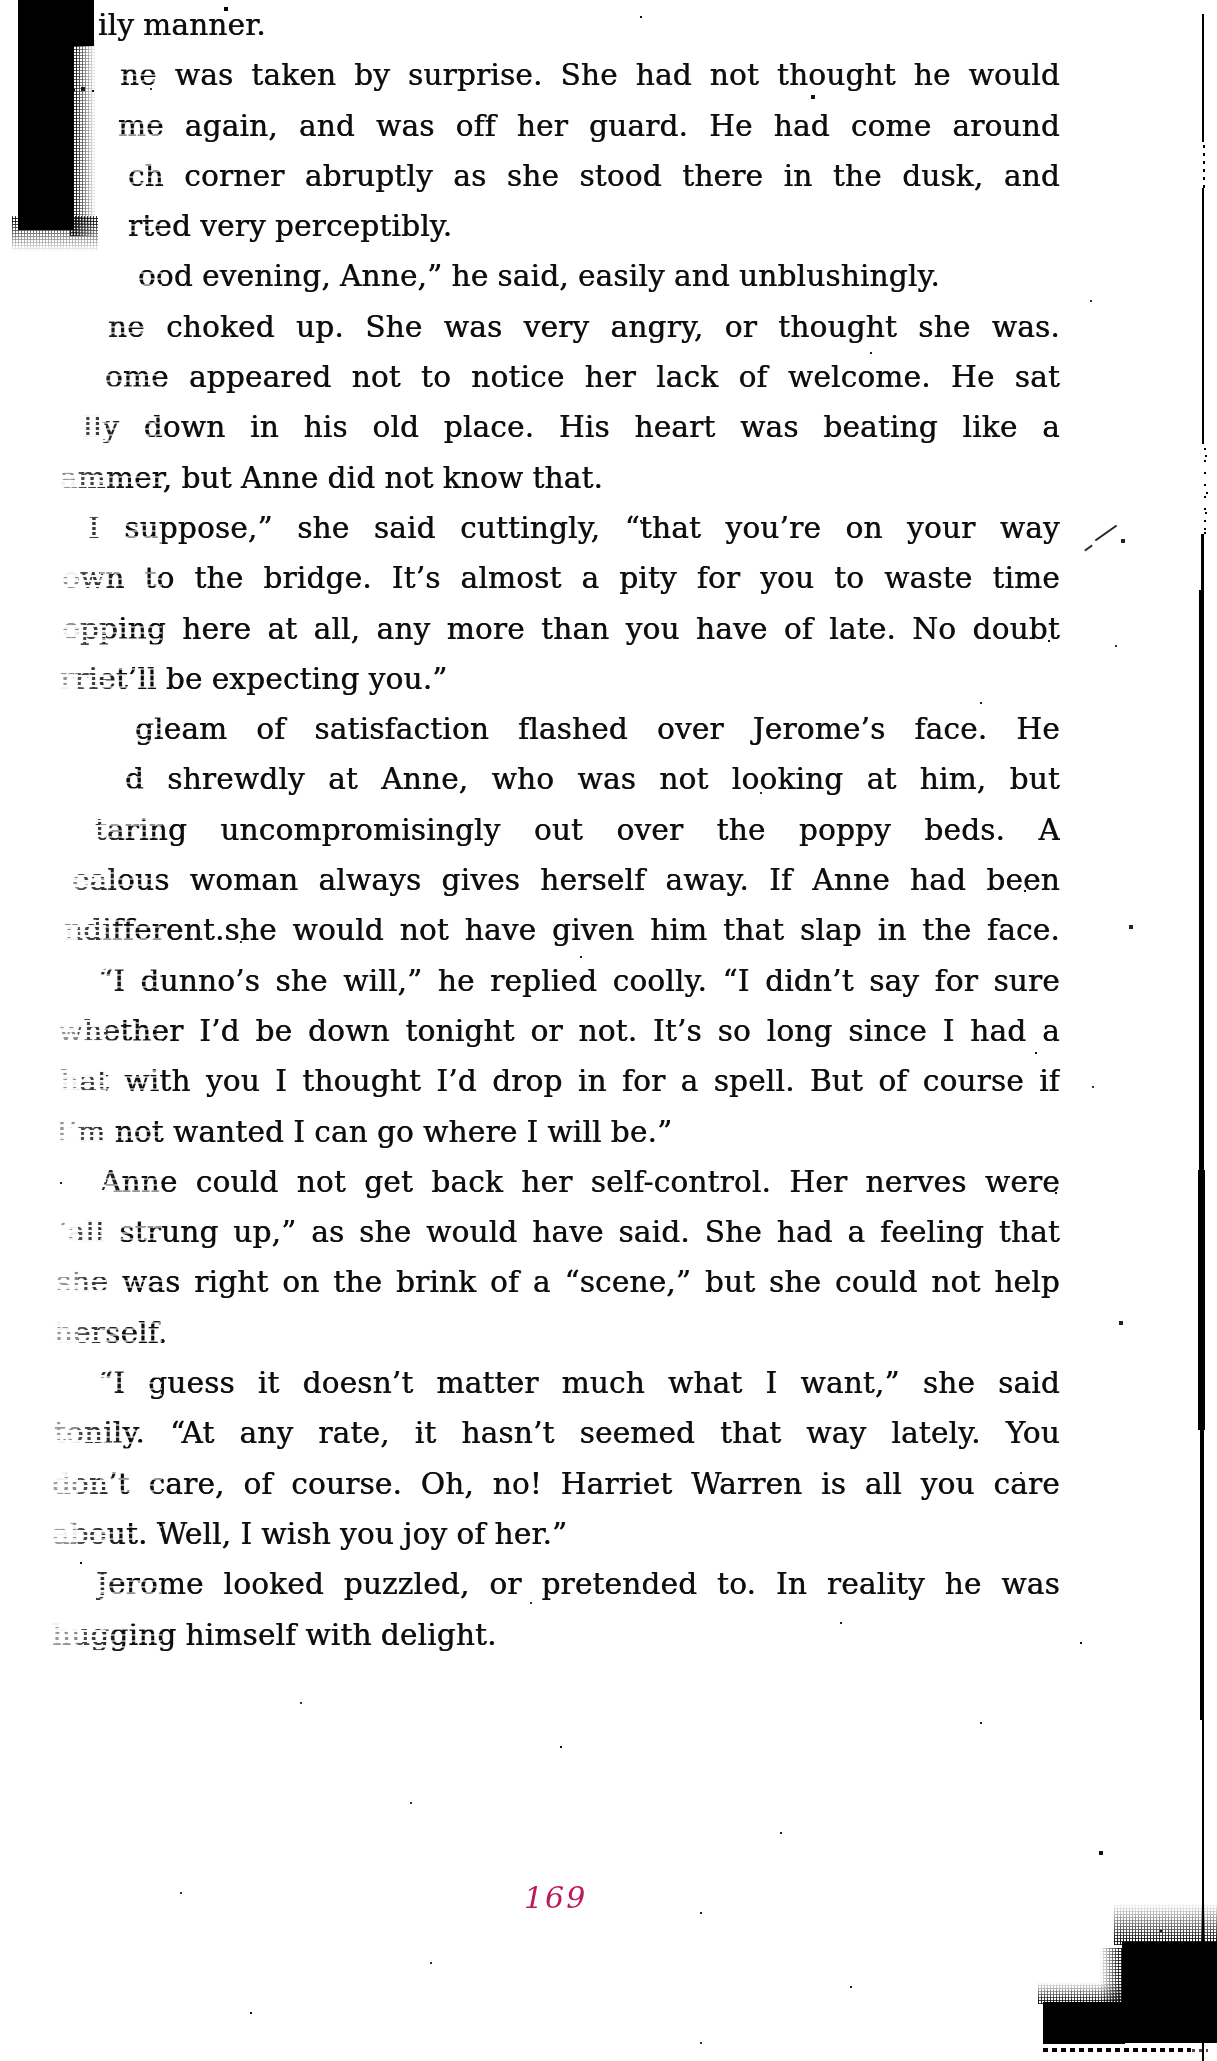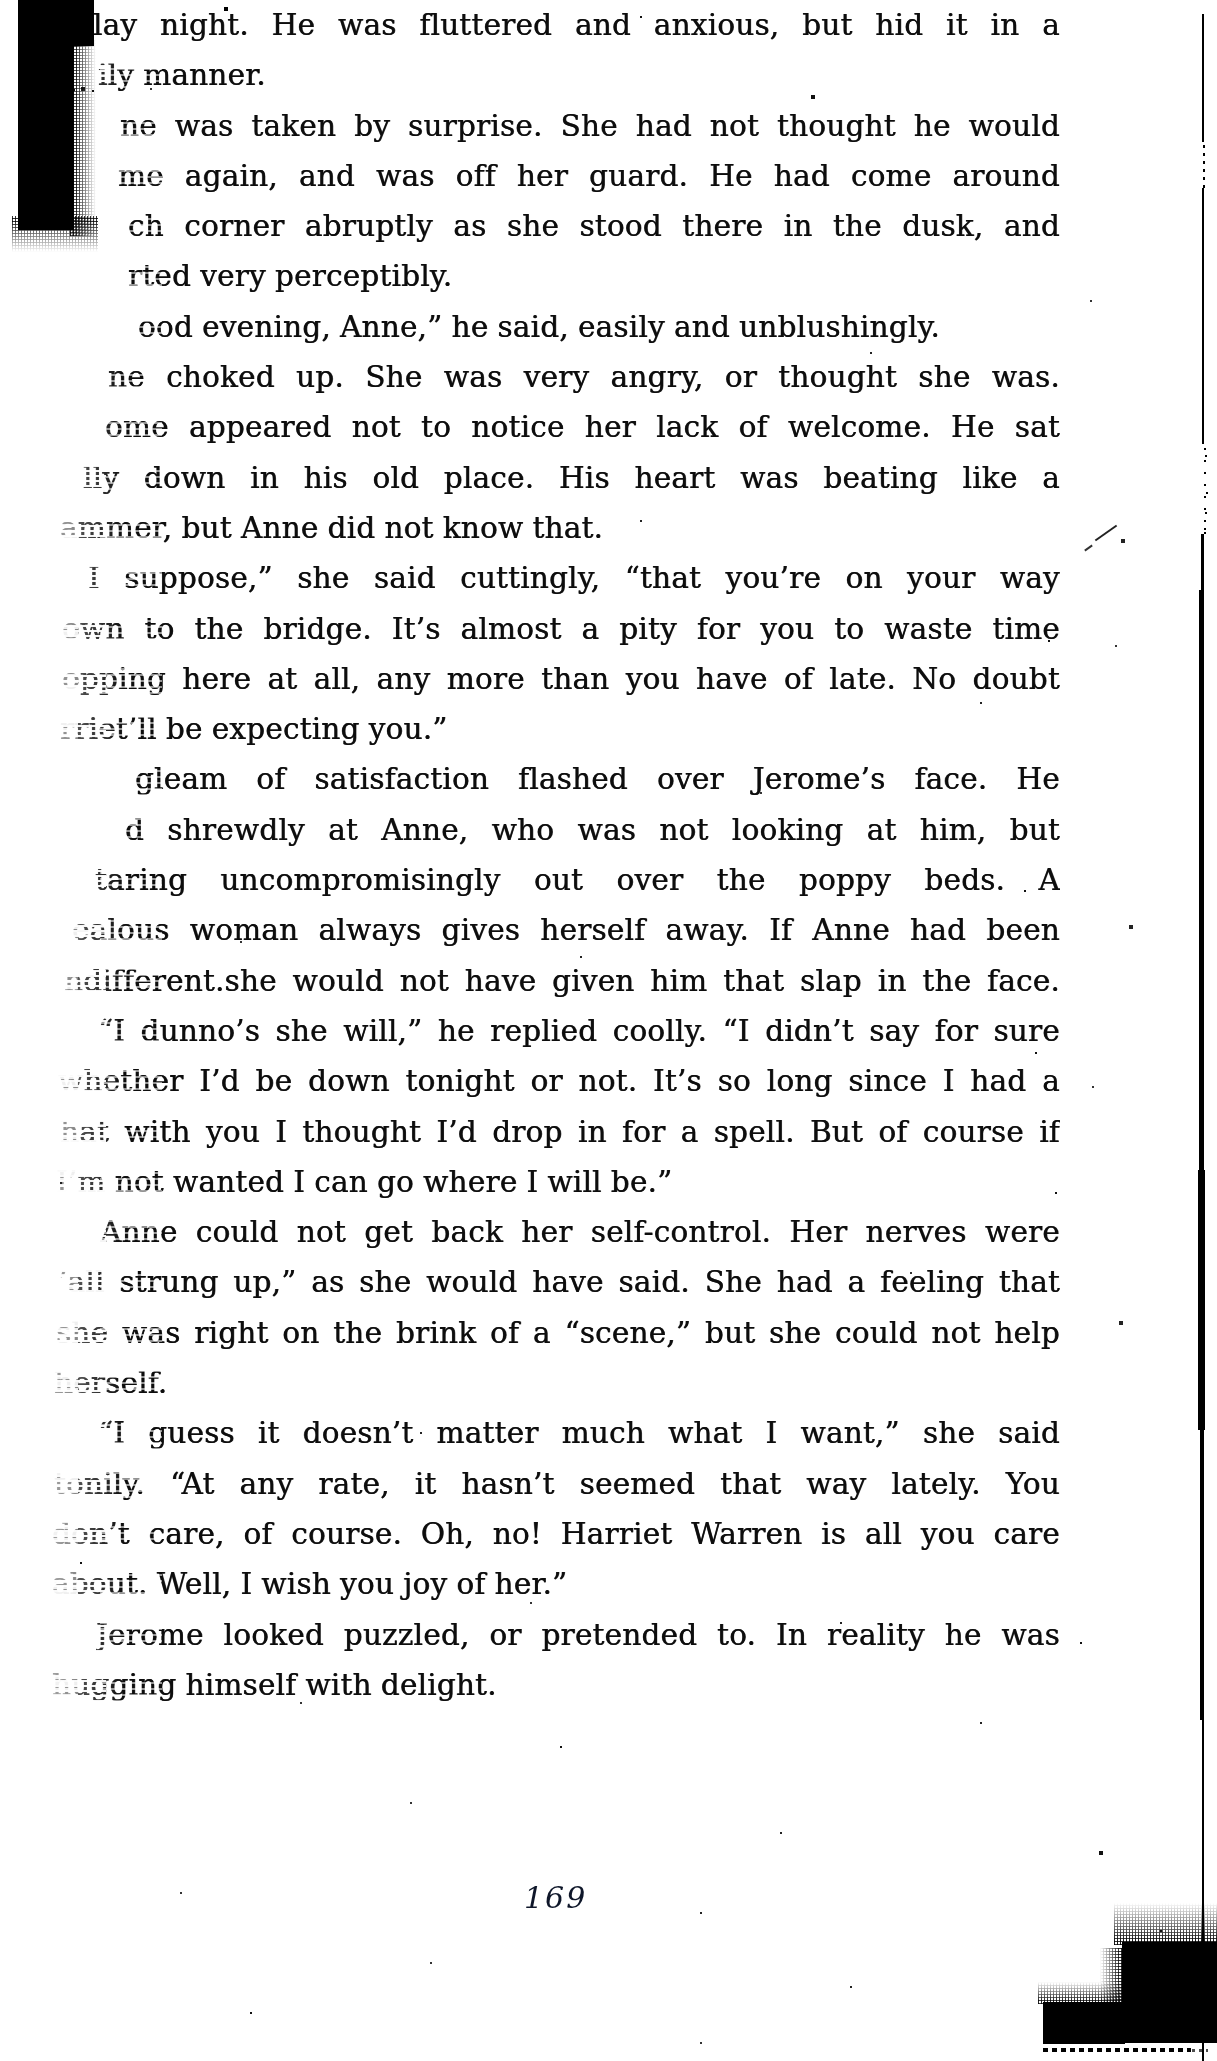--- a/index.html
+++ b/index.html
@@ -33,21 +33,21 @@
   .line.just{text-align:justify;}
   .line.just::after{content:"";display:inline-block;width:100%;height:0;}
 
   .pagenum{
     position:absolute;
     left:524px; top:1880px;
     width:60px;
     font-size:30px;
     font-style:italic;
     letter-spacing:2px;
-    color:#0f172a;
+    color:#be185d;
     z-index:1;
   }
 
   
   .erode{position:absolute;z-index:3;pointer-events:none;}
   .erode1{left:34px;top:50px;width:72px;height:1730px;
     background:repeating-linear-gradient(180deg, rgba(255,255,255,.95) 0 2px, rgba(255,255,255,0) 2px 5px);}
   .erode2{left:34px;top:50px;width:44px;height:1730px;
     background:repeating-linear-gradient(180deg, rgba(255,255,255,.9) 0 3px, rgba(255,255,255,.3) 3px 6px);}
   .erode3{left:100px;top:50px;width:62px;height:1730px;
@@ -149,21 +149,20 @@
       700px 2042px 0 0 #333,
       1205px 455px 0 0 #000, 1204px 472px 0 0 #000, 1206px 492px 0 0 #000,
       1205px 512px 0 0 #000, 1204px 528px 0 0 #000;}
 </style>
 </head>
 <body>
 
 <div class="page">
 
   <div class="textcol">
-      <div class="line just" style="margin-left: 93px;">lay night. He was fluttered and anxious, but hid it in a</div>
       <div class="line" style="margin-left: 98px;">ily manner.</div>
       <div class="line just" style="margin-left: 120px;">ne was taken by surprise. She had not thought he would</div>
       <div class="line just" style="margin-left: 118px;">me again, and was off her guard. He had come around</div>
       <div class="line just" style="margin-left: 128px;">ch corner abruptly as she stood there in the dusk, and</div>
       <div class="line" style="margin-left: 128px;">rted very perceptibly.</div>
       <div class="line" style="margin-left: 138px;">ood evening, Anne,” he said, easily and unblushingly.</div>
       <div class="line just" style="margin-left: 108px;">ne choked up. She was very angry, or thought she was.</div>
       <div class="line just" style="margin-left: 105px;">ome appeared not to notice her lack of welcome. He sat</div>
       <div class="line just" style="margin-left: 83px;">lly down in his old place. His heart was beating like a</div>
       <div class="line" style="margin-left: 60px;">ammer, but Anne did not know that.</div>

